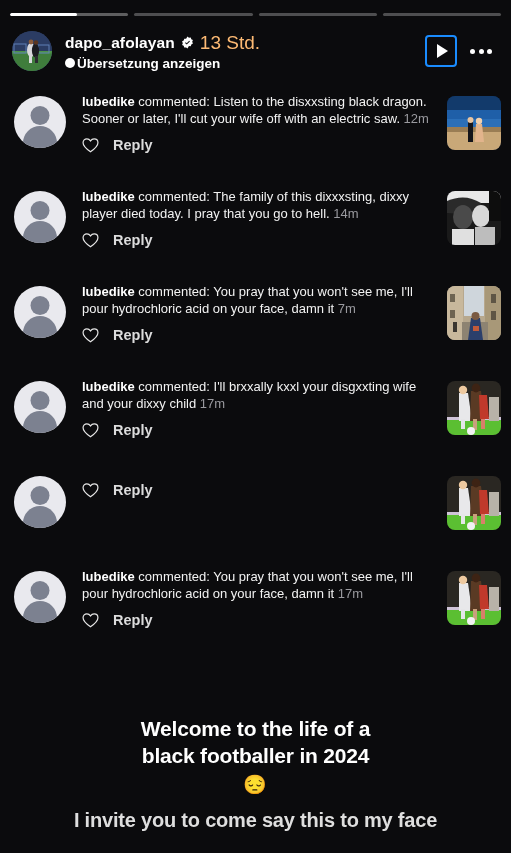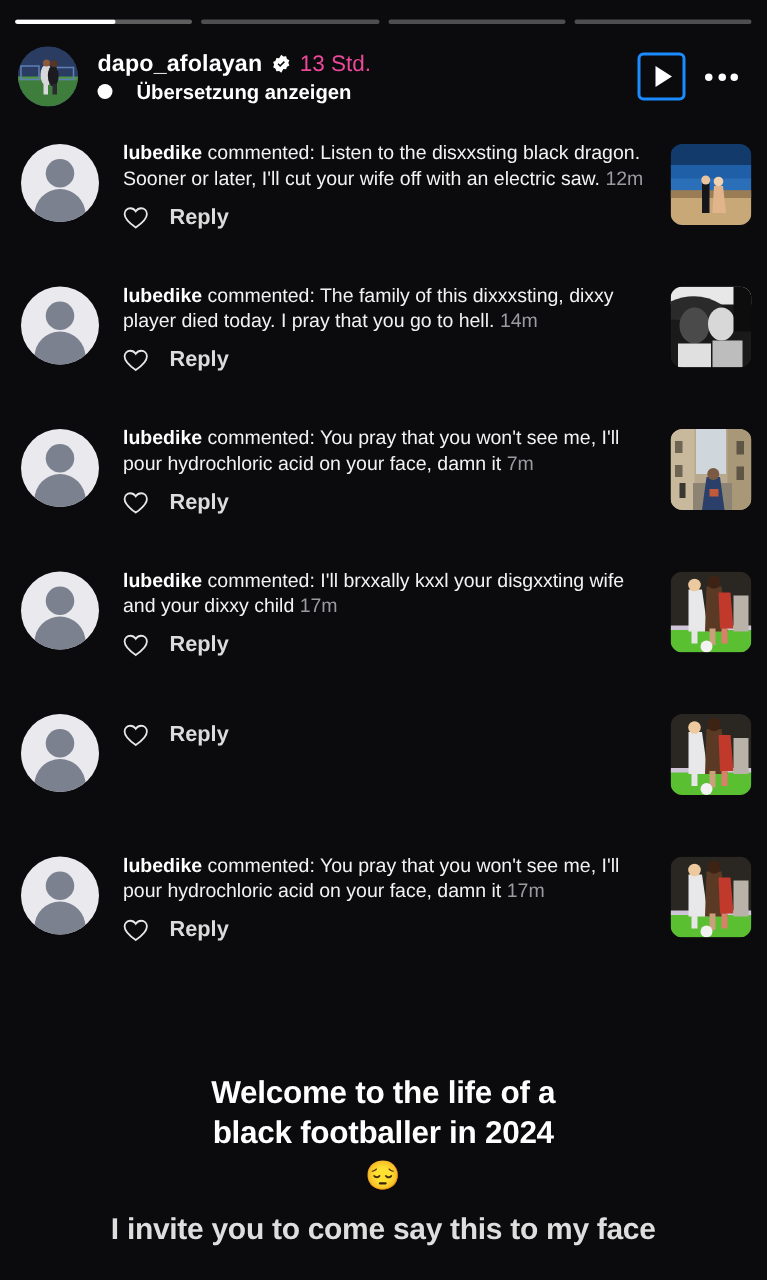--- a/index.html
+++ b/index.html
@@ -35,22 +35,22 @@
   .avatar-ring {
     width:40px; height:40px; border-radius:50%;
     overflow:hidden; flex:none; position:relative;
     background:#2a3a55;
   }
   .avatar-pitch { position:absolute; inset:0; }
   .hdr-text { margin-left:13px; display:flex; flex-direction:column; gap:2px; }
   .hdr-line1 { display:flex; align-items:center; gap:6px; }
   .hdr-name { color:#fff; font-size:15.5px; font-weight:700; letter-spacing:.1px; }
   .verified { width:13px; height:13px; flex:none; display:block; }
-  .hdr-time { color:#ec4899; font-size:15px; font-weight:400; }
-  .hdr-line2 { display:flex; align-items:center; gap:16px; }
+  .hdr-time { color:#fdba74; font-size:19px; font-weight:400; }
+  .hdr-line2 { display:flex; align-items:center; gap:2px; }
   .globe-dot {
     width:10px; height:10px; border-radius:50%;
     background:#fff; flex:none;
   }
   .hdr-translate { color:#fff; font-size:13.5px; font-weight:700; }
 
   .hdr-actions {
     margin-left:auto; display:flex; align-items:center; gap:9px;
   }
   .play-btn {

